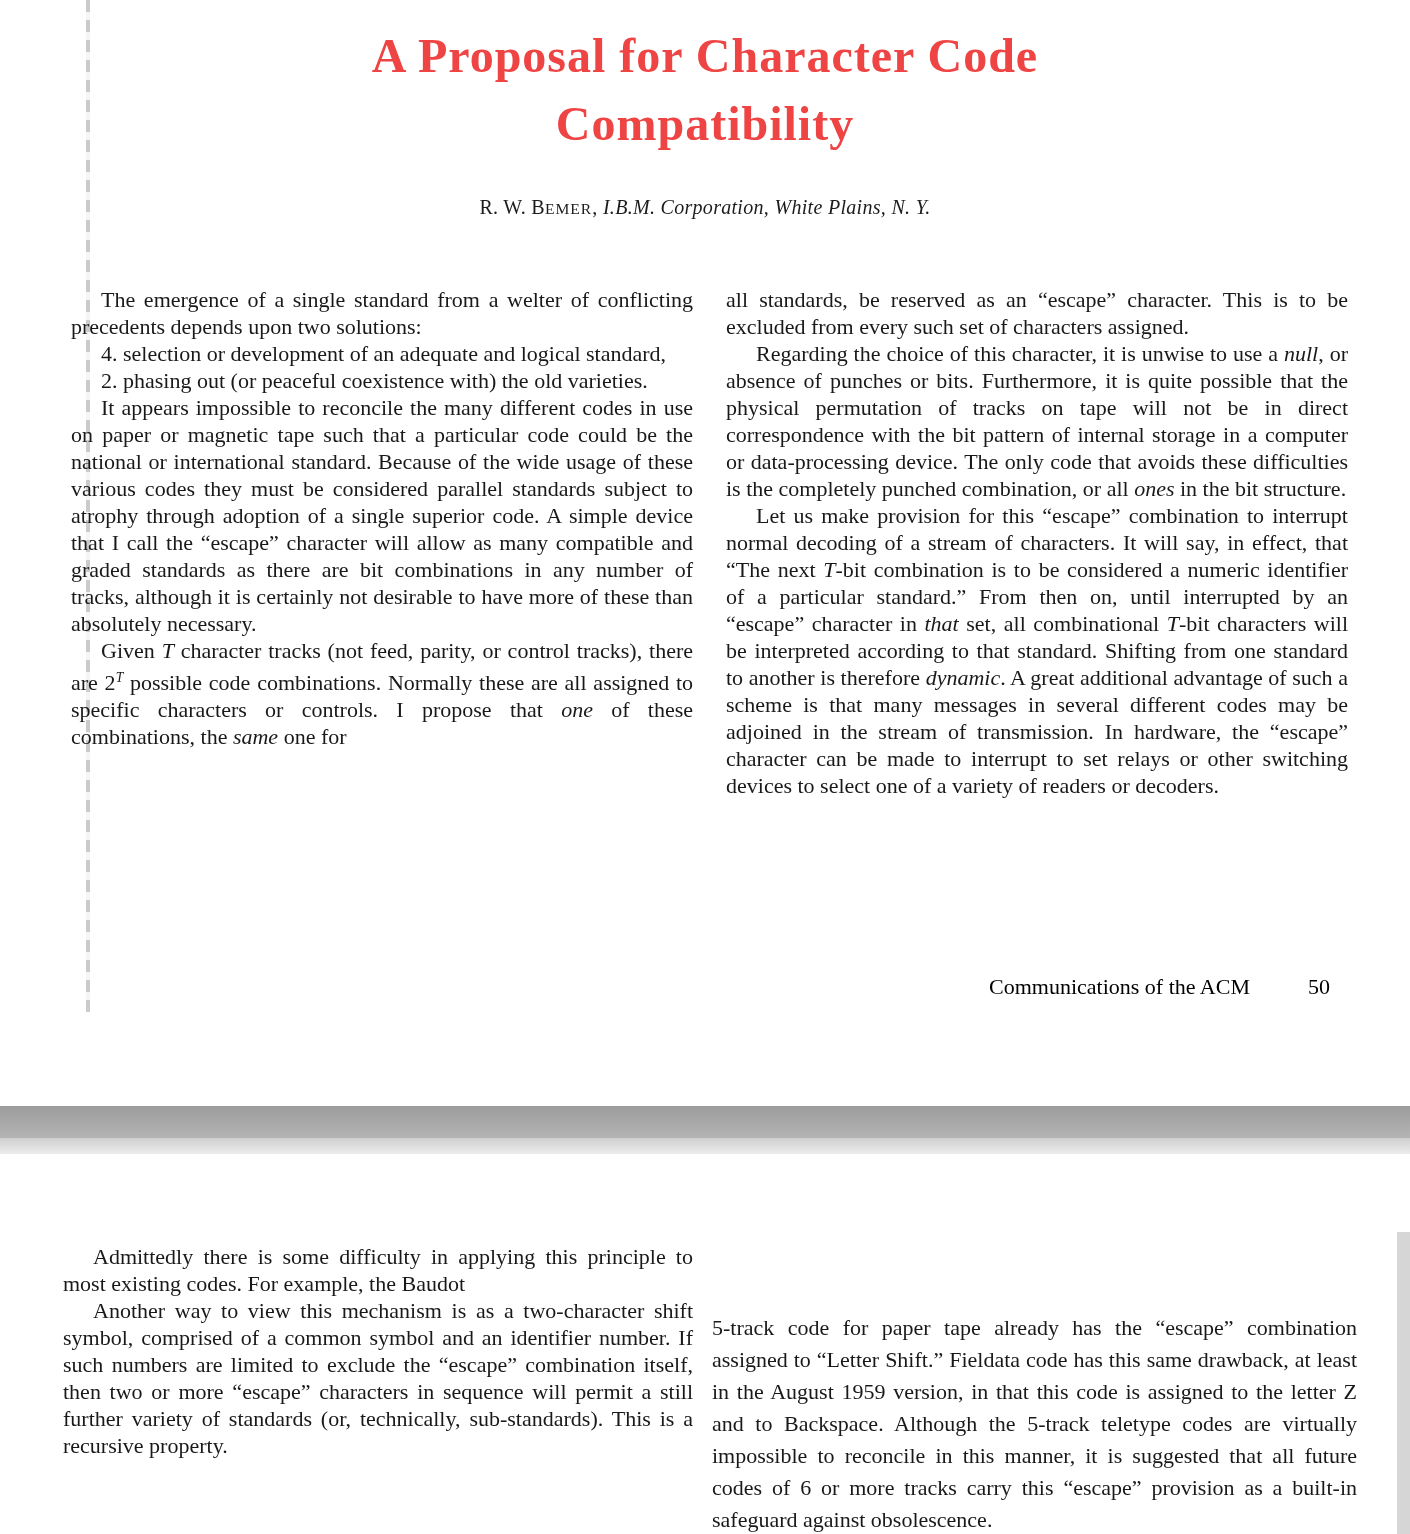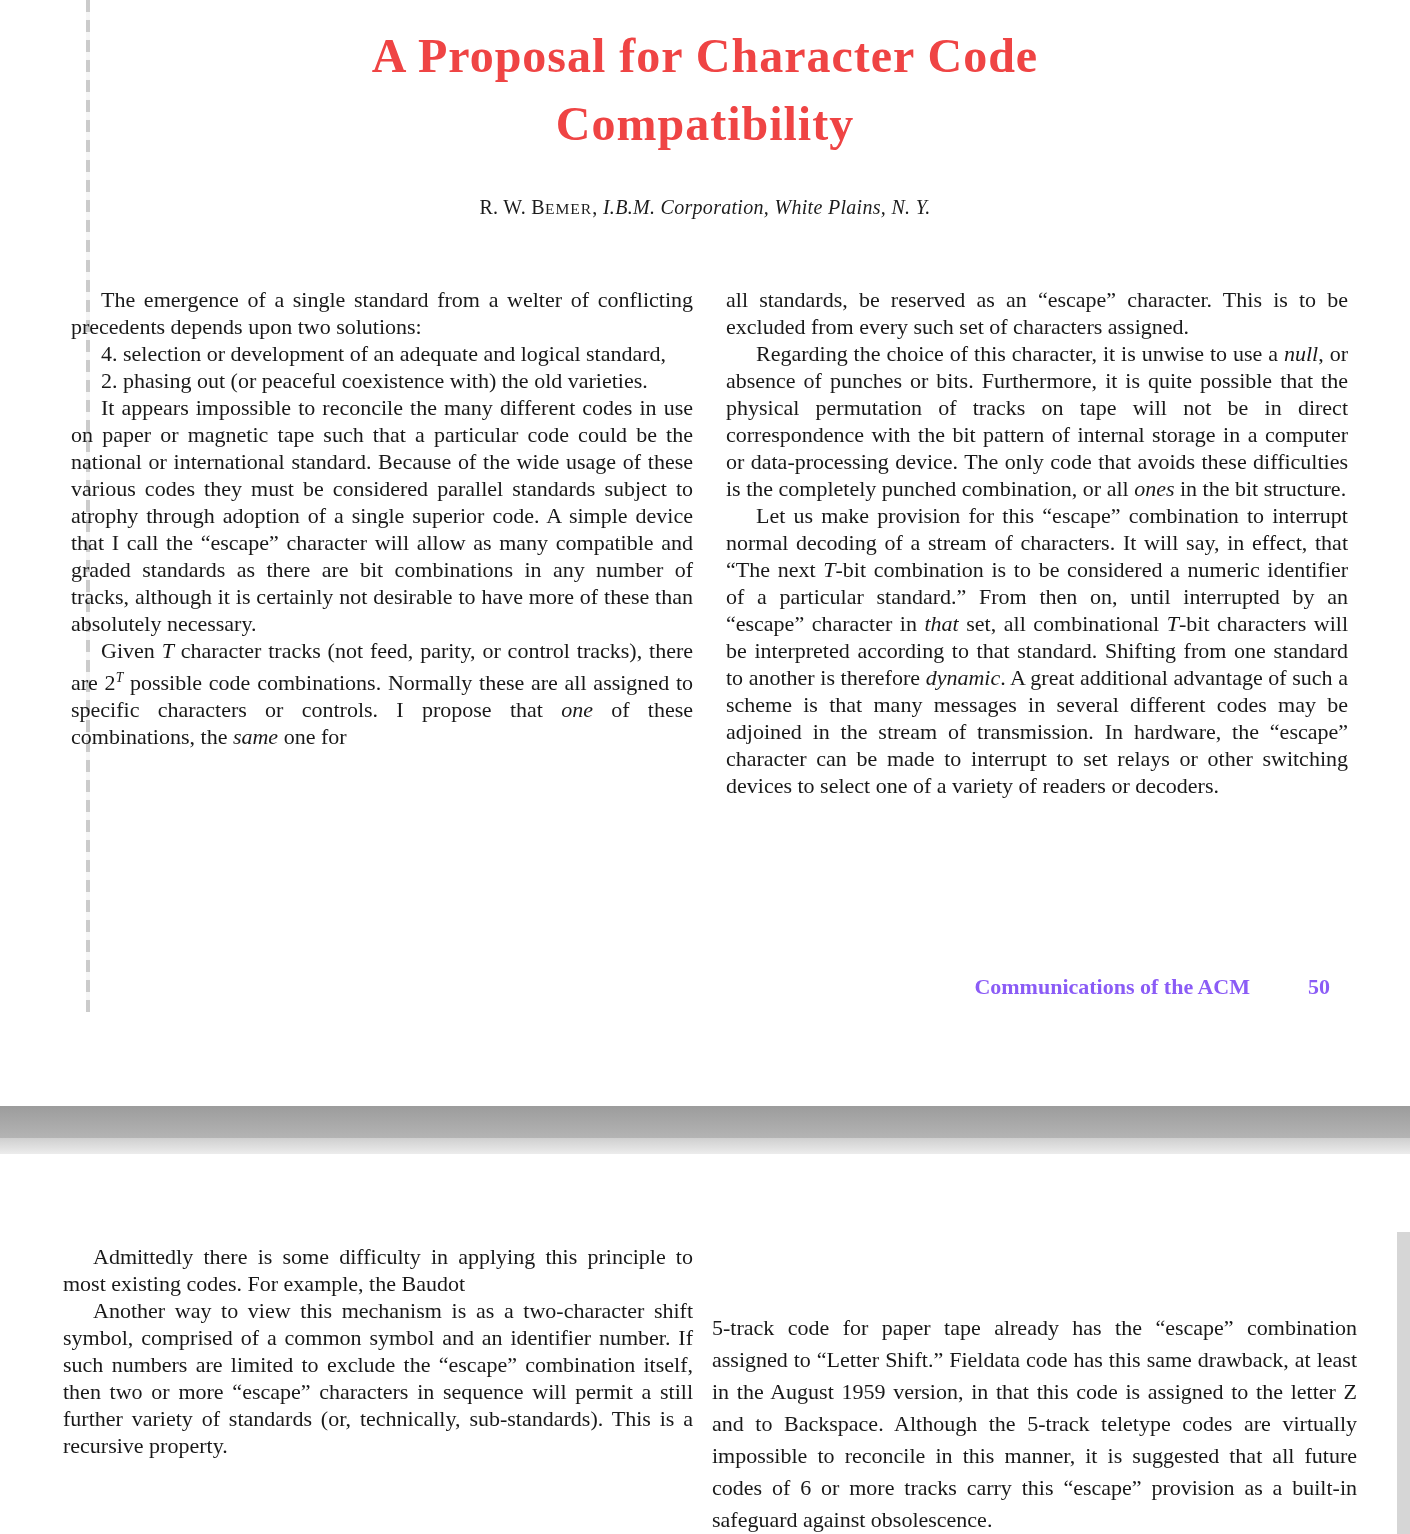--- a/index.html
+++ b/index.html
@@ -51,24 +51,24 @@
   .col-right-p1 { top: 286px; left: 726px; }
   .footer {
     position: absolute;
     top: 974px;
     left: 726px;
     width: 622px;
     display: flex;
     justify-content: flex-end;
     align-items: baseline;
     gap: 58px;
-    font-weight: 700;
+    font-weight: 400;
     font-size: 22px;
     padding-right: 18px;
-    color: #8b5cf6;
+    color: #000000;
   }
   .scan-band {
     position: absolute;
     top: 1106px;
     left: 0;
     width: 1410px;
     height: 32px;
     background: linear-gradient(to bottom, #9c9c9c, #b4b4b4);
   }
   .scan-band-light {

